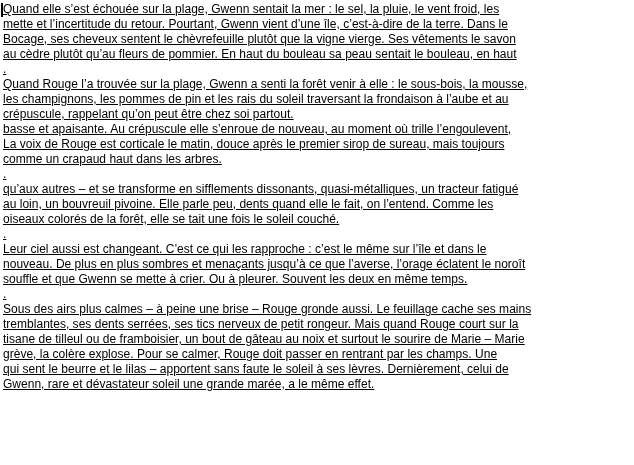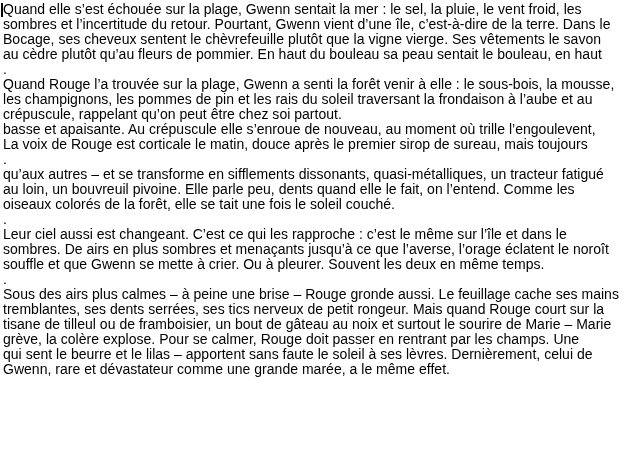--- a/index.html
+++ b/index.html
@@ -19,77 +19,79 @@
     height: 465px;
     box-sizing: border-box;
     color: var(--fg, #000000);
     cursor: text;
   }
   .content {
     padding: 2px 8px 0 3px;
   }
   .line {
     white-space: pre;
-    font-size: 14px;
+    font-size: 12px;
     line-height: 15px;
     height: 15px;
     letter-spacing: 0.02px;
+    text-decoration: underline;
   }
   .caret {
     position: absolute;
     left: 1px;
     top: 3px;
     width: 1.5px;
     height: 14px;
     background: var(--fg, #000000);
   }
 </style>
 </head>
 <body>
 
 <div class="doc">
   <div class="caret" style="display: block;"></div>
   <div class="content" id="doc-content">
       <div>
         <div class="line">Quand elle s’est échouée sur la plage, Gwenn sentait la mer : le sel, la pluie, le vent froid, les</div>
-        <div class="line">sombres et l’incertitude du retour. Pourtant, Gwenn vient d’une île, c’est-à-dire de la terre. Dans le</div>
+        <div class="line">mette et l’incertitude du retour. Pourtant, Gwenn vient d’une île, c’est-à-dire de la terre. Dans le</div>
         <div class="line">Bocage, ses cheveux sentent le chèvrefeuille plutôt que la vigne vierge. Ses vêtements le savon</div>
         <div class="line">au cèdre plutôt qu’au fleurs de pommier. En haut du bouleau sa peau sentait le bouleau, en haut</div>
       </div>
       <div>
         <div class="line">.</div>
       </div>
       <div>
         <div class="line">Quand Rouge l’a trouvée sur la plage, Gwenn a senti la forêt venir à elle : le sous-bois, la mousse,</div>
         <div class="line">les champignons, les pommes de pin et les rais du soleil traversant la frondaison à l’aube et au</div>
         <div class="line">crépuscule, rappelant qu’on peut être chez soi partout.</div>
         <div class="line">basse et apaisante. Au crépuscule elle s’enroue de nouveau, au moment où trille l’engoulevent,</div>
         <div class="line">La voix de Rouge est corticale le matin, douce après le premier sirop de sureau, mais toujours</div>
+        <div class="line">comme un crapaud haut dans les arbres.</div>
       </div>
       <div>
         <div class="line">.</div>
       </div>
       <div>
         <div class="line">qu’aux autres – et se transforme en sifflements dissonants, quasi-métalliques, un tracteur fatigué</div>
         <div class="line">au loin, un bouvreuil pivoine. Elle parle peu, dents quand elle le fait, on l’entend. Comme les</div>
         <div class="line">oiseaux colorés de la forêt, elle se tait une fois le soleil couché.</div>
       </div>
       <div>
         <div class="line">.</div>
       </div>
       <div>
         <div class="line">Leur ciel aussi est changeant. C’est ce qui les rapproche : c’est le même sur l’île et dans le</div>
-        <div class="line">sombres. De airs en plus sombres et menaçants jusqu’à ce que l’averse, l’orage éclatent le noroît</div>
+        <div class="line">nouveau. De plus en plus sombres et menaçants jusqu’à ce que l’averse, l’orage éclatent le noroît</div>
         <div class="line">souffle et que Gwenn se mette à crier. Ou à pleurer. Souvent les deux en même temps.</div>
       </div>
       <div>
         <div class="line">.</div>
       </div>
       <div>
         <div class="line">Sous des airs plus calmes – à peine une brise – Rouge gronde aussi. Le feuillage cache ses mains</div>
         <div class="line">tremblantes, ses dents serrées, ses tics nerveux de petit rongeur. Mais quand Rouge court sur la</div>
         <div class="line">tisane de tilleul ou de framboisier, un bout de gâteau au noix et surtout le sourire de Marie – Marie</div>
         <div class="line">grève, la colère explose. Pour se calmer, Rouge doit passer en rentrant par les champs. Une</div>
         <div class="line">qui sent le beurre et le lilas – apportent sans faute le soleil à ses lèvres. Dernièrement, celui de</div>
-        <div class="line">Gwenn, rare et dévastateur comme une grande marée, a le même effet.</div>
+        <div class="line">Gwenn, rare et dévastateur soleil une grande marée, a le même effet.</div>
       </div>
     </div>
 </div>
 
 </body></html>

